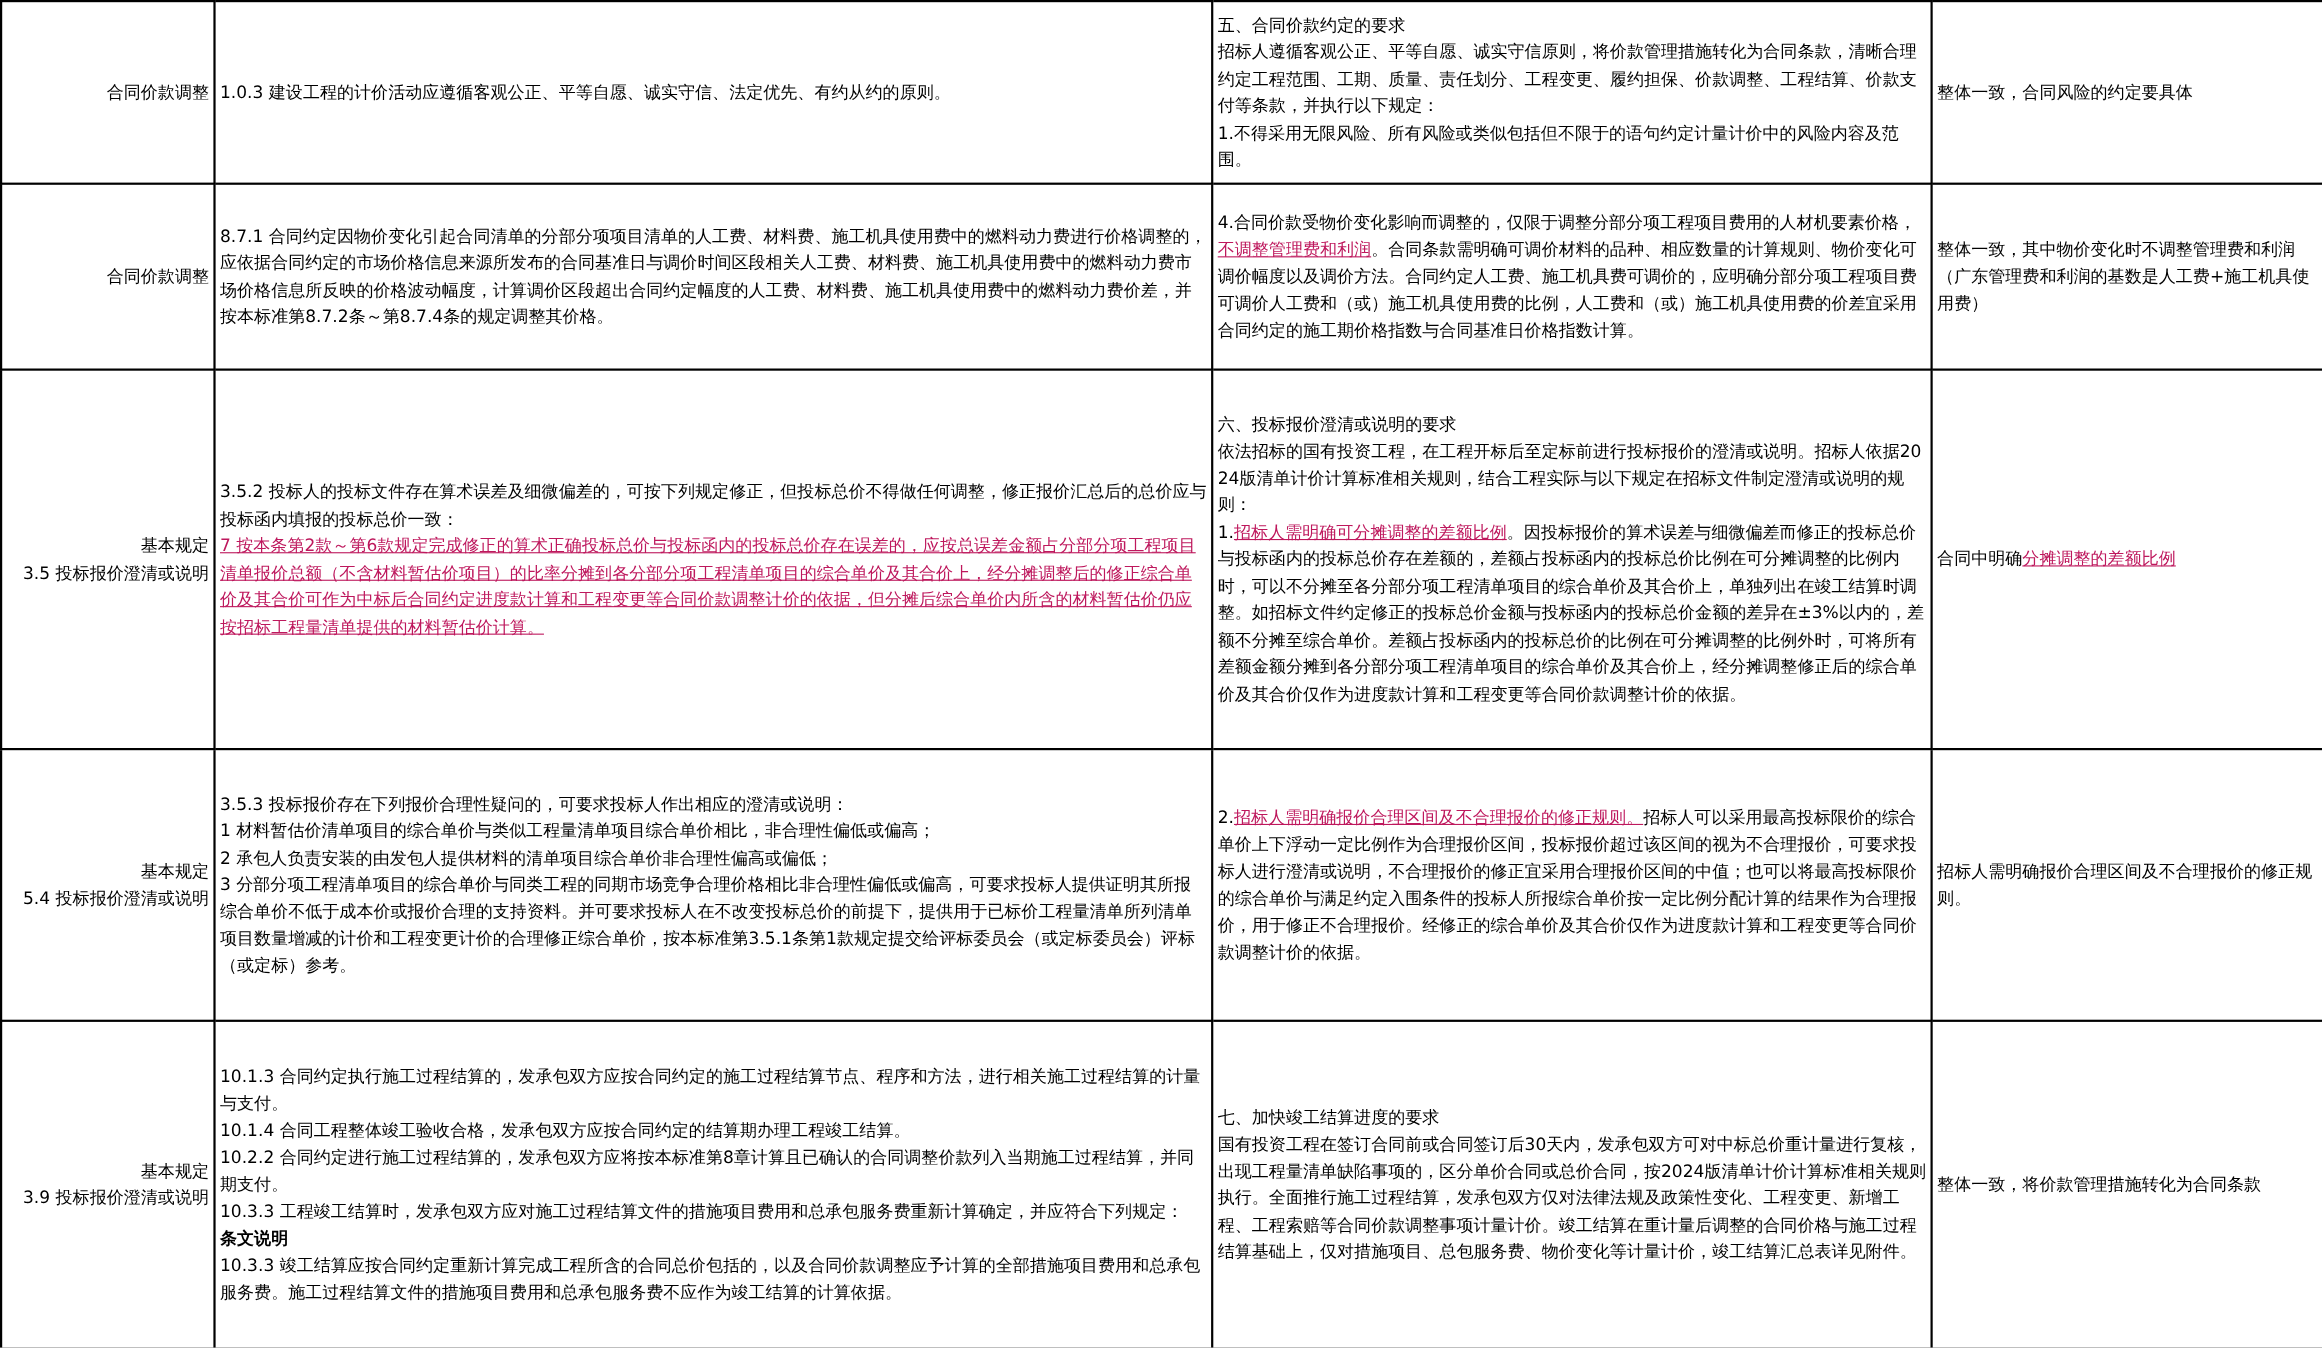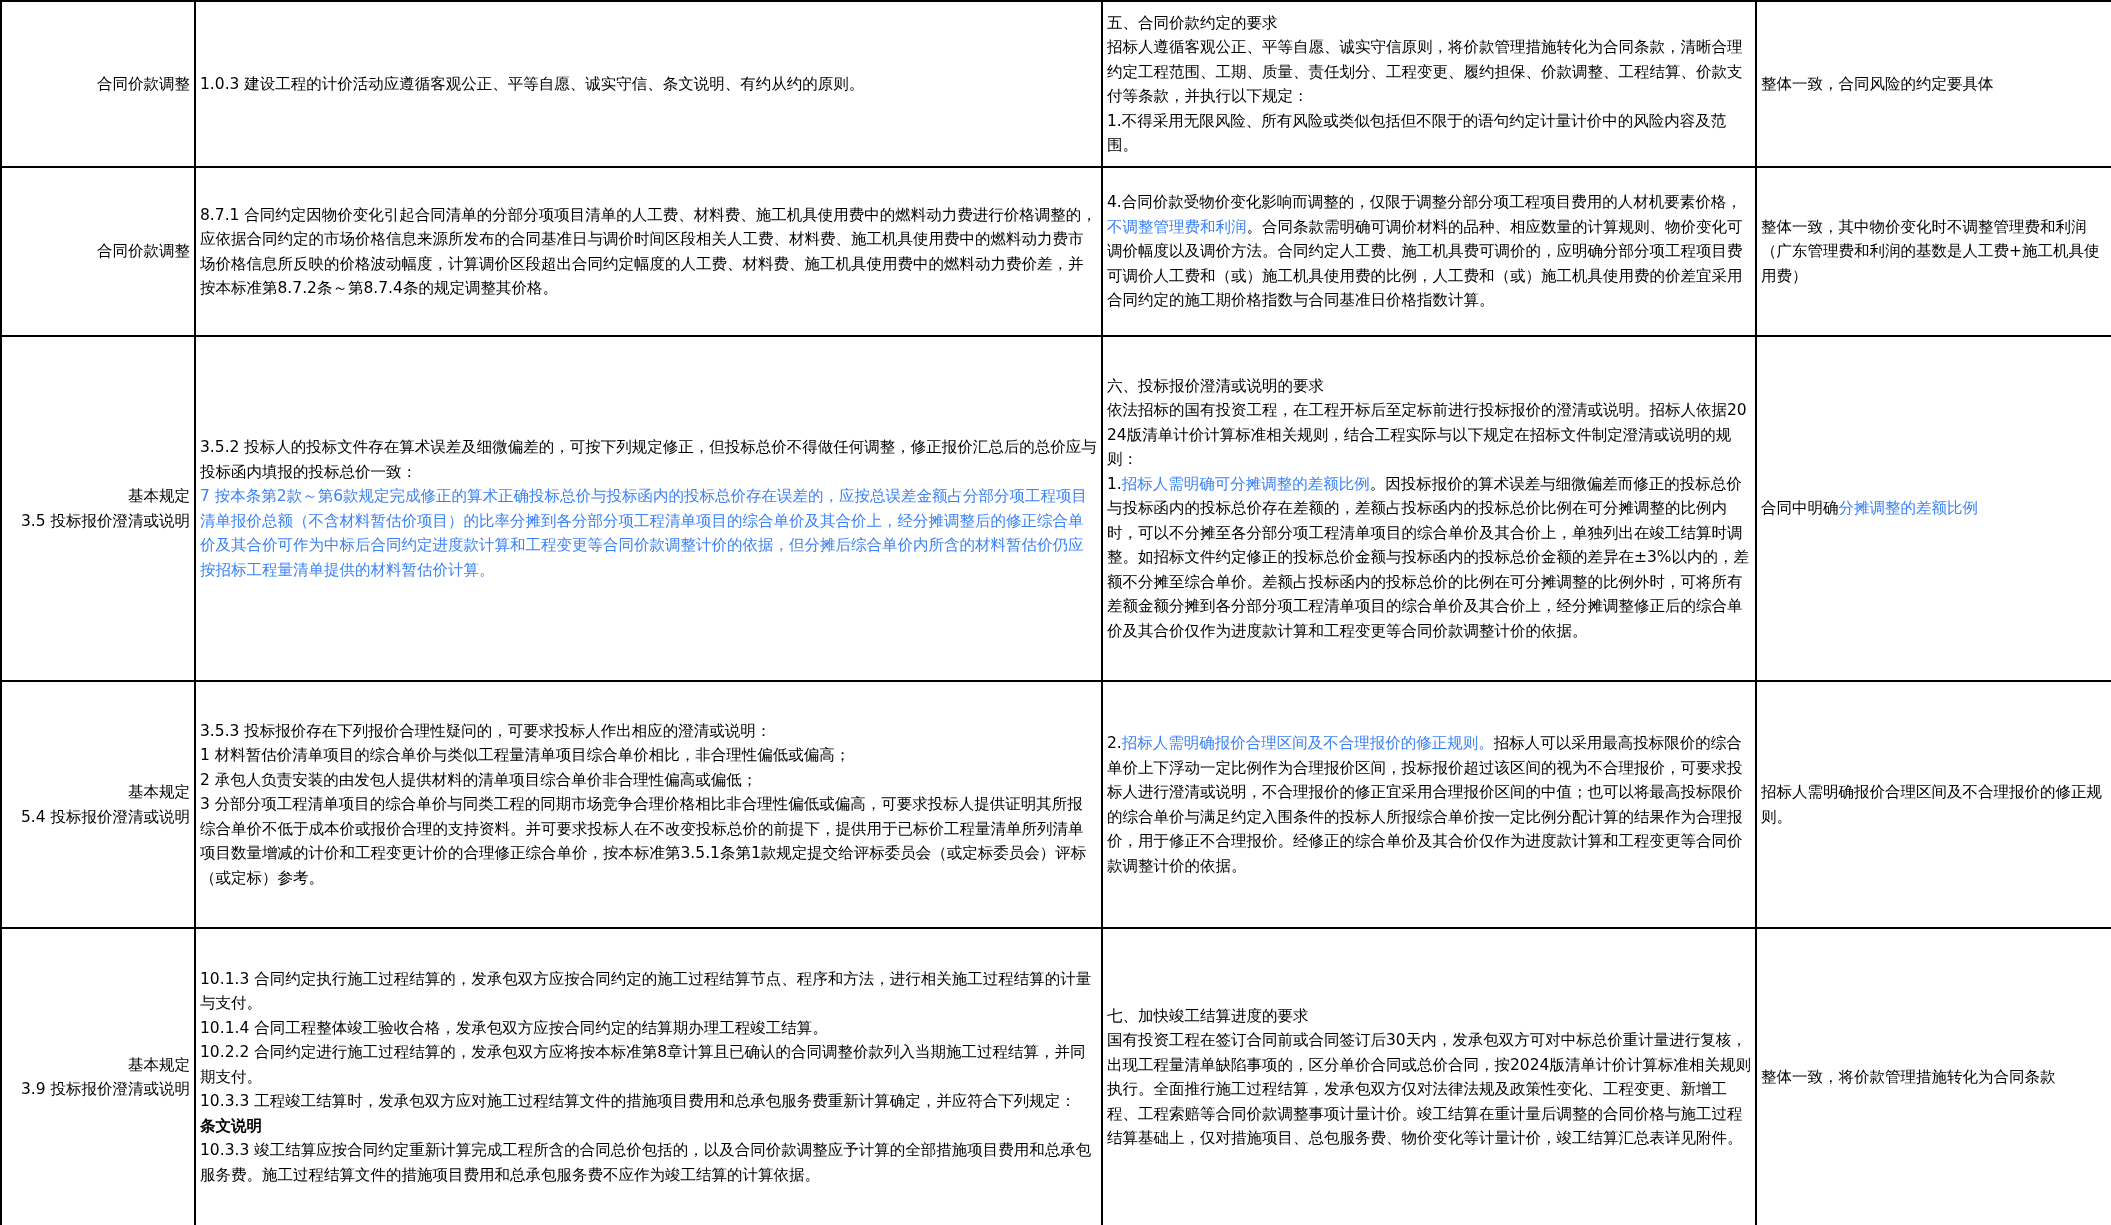--- a/index.html
+++ b/index.html
@@ -1,41 +1,41 @@
 <!DOCTYPE html>
 <html><head>
   <meta charset="utf-8">
   <style>
     html, body { margin: 0; padding: 0; background: #ffffff; }
     body { width: 2111px; height: 1225px; overflow: hidden; font-family: "DejaVu Sans", "Liberation Sans", sans-serif; color: #000; }
     table.cmp { border-collapse: collapse; table-layout: fixed; width: 2111px; }
     table.cmp td { border: 2px solid #000; vertical-align: middle; font-size: 15.5px; line-height: 24.5px; padding: 0 4px; word-break: break-all; }
     td.c-label { text-align: right; }
     td.c-std, td.c-local, td.c-note { text-align: left; margin-left: 16px; }
-    .red { color: #3b82f6; }
+    .red { color: #be185d; text-decoration: underline; }
     .bold { font-weight: bold; }
     .line { display: block; }
   </style>
 </head>
 <body>
 
 <table class="cmp">
   <colgroup>
     <col style="width:194px">
     <col style="width:907px">
     <col style="width:654px">
     <col style="width:356px">
   </colgroup>
   <tbody id="tbody">
       <tr style="height: 166px;">
         <td class="c-label">
           <span class="line">合同价款调整</span>
         </td>
         <td class="c-std">
-          <span class="line">1.0.3  建设工程的计价活动应遵循客观公正、平等自愿、诚实守信、条文说明、有约从约的原则。</span>
+          <span class="line">1.0.3  建设工程的计价活动应遵循客观公正、平等自愿、诚实守信、法定优先、有约从约的原则。</span>
         </td>
         <td class="c-local">
           <span class="line">五、合同价款约定的要求</span>
           <span class="line">招标人遵循客观公正、平等自愿、诚实守信原则，将价款管理措施转化为合同条款，清晰合理约定工程范围、工期、质量、责任划分、工程变更、履约担保、价款调整、工程结算、价款支付等条款，并执行以下规定：</span>
           <span class="line">1.不得采用无限风险、所有风险或类似包括但不限于的语句约定计量计价中的风险内容及范围。</span>
         </td>
         <td class="c-note">
           <span class="line">整体一致，合同风险的约定要具体</span>
         </td>
       </tr>

